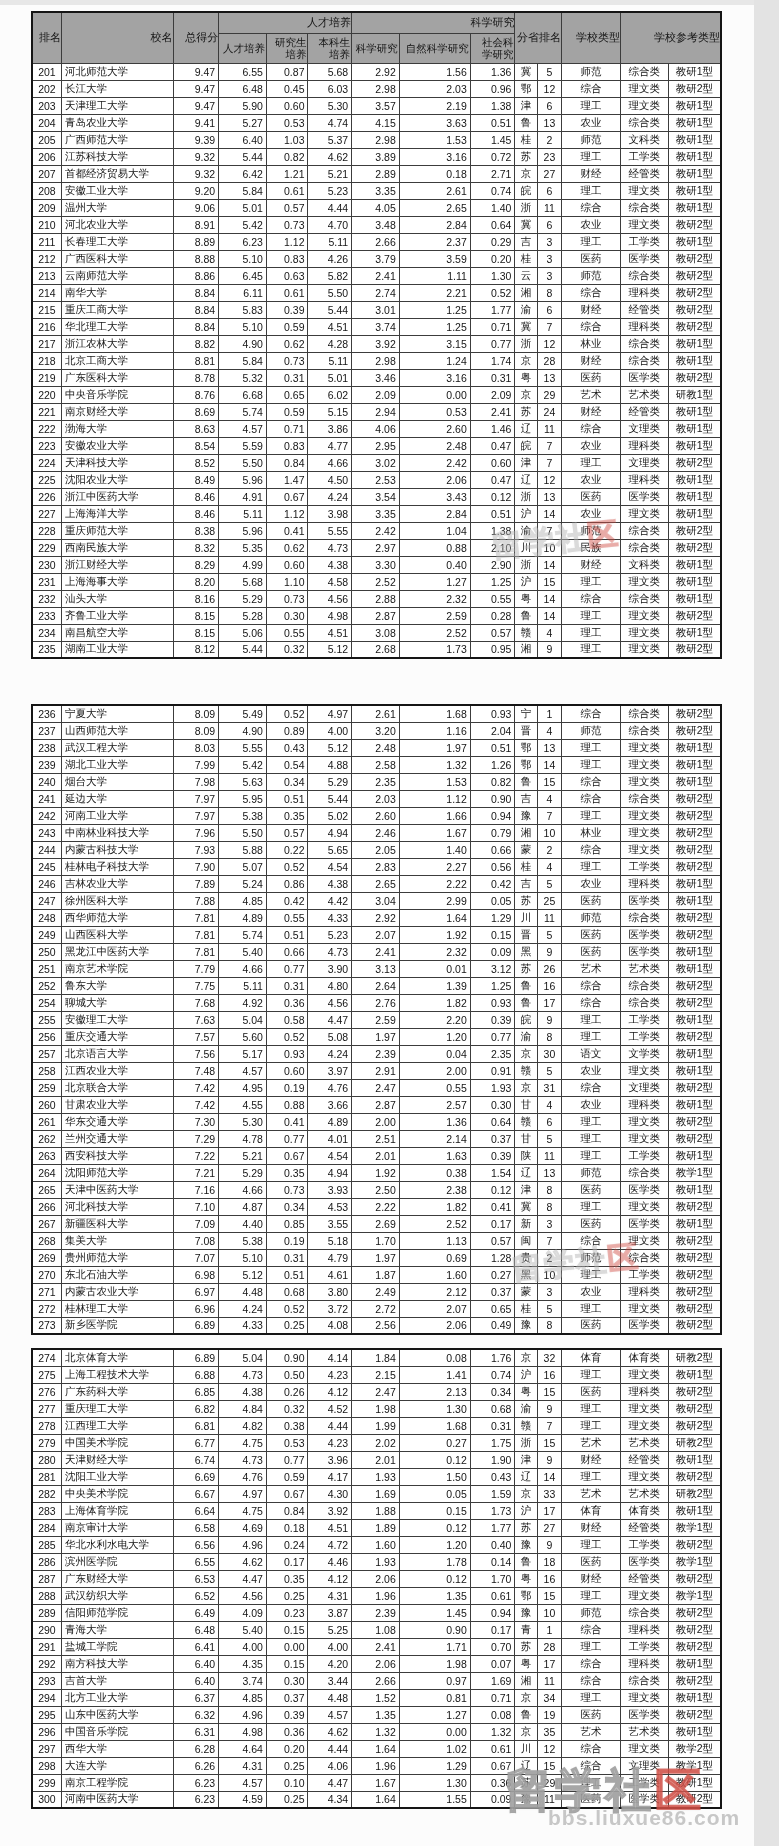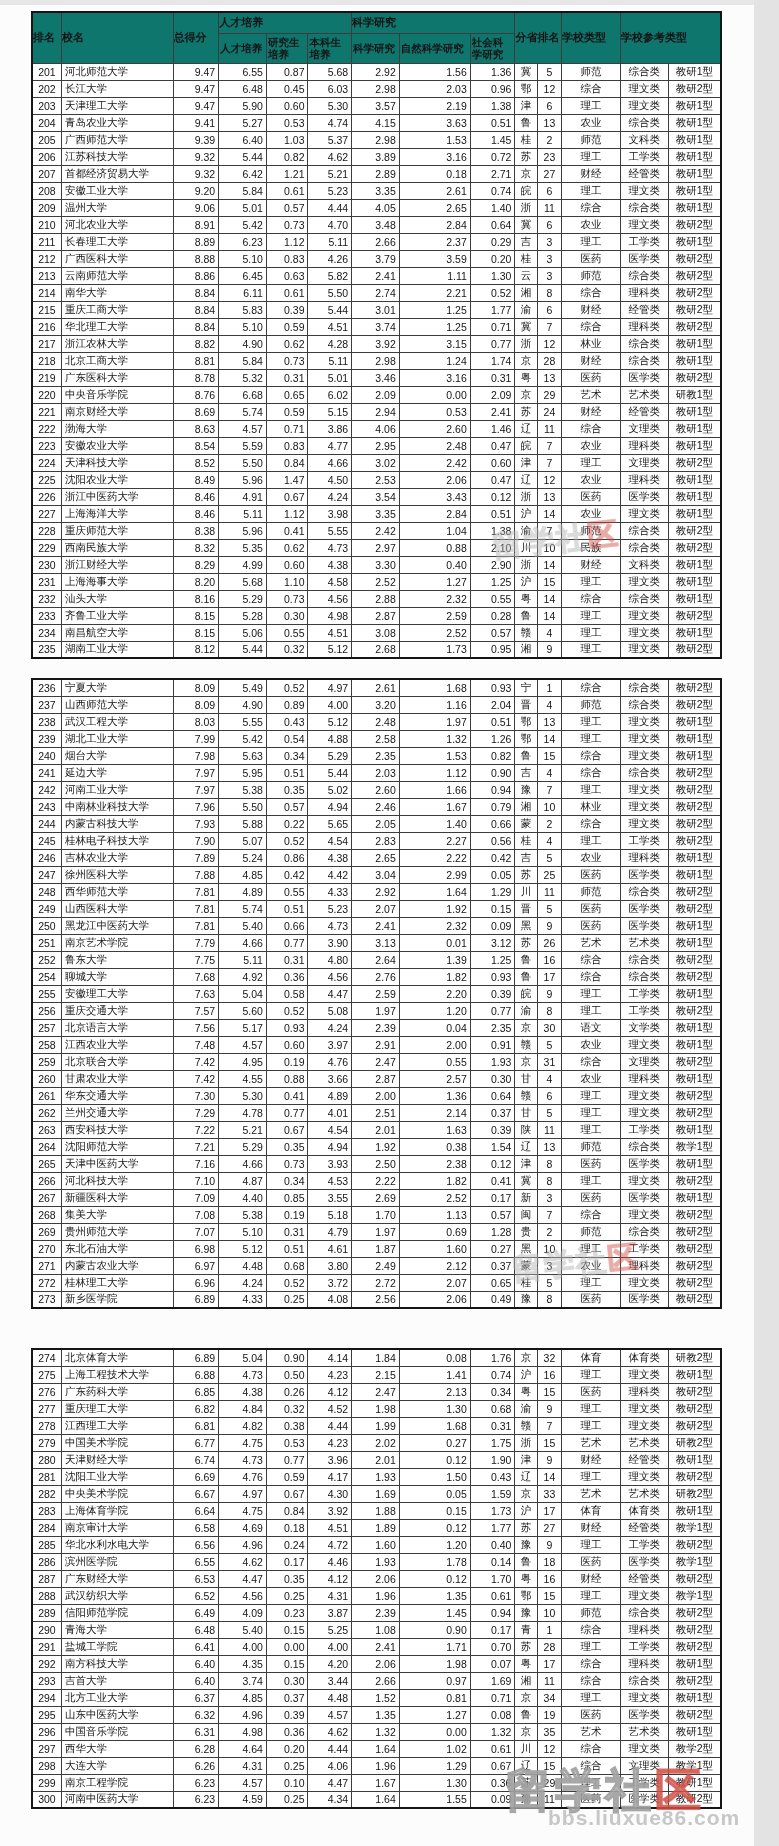--- a/index.html
+++ b/index.html
@@ -3,24 +3,24 @@
 <meta charset="utf-8">
 <style>
   * { margin:0; padding:0; box-sizing:border-box; }
   html,body { background:#f2f2f2; font-family:"Liberation Sans","DejaVu Sans",sans-serif; }
   .sheet { position:relative; width:779px; height:1846px; background:#fcfcfc; overflow:hidden; }
   .edge-top { position:absolute; left:0; top:0; width:779px; height:5px; background:#e7e7e7; }
   .edge-right { position:absolute; right:0; top:0; width:25px; height:1846px; background:#e3e3e3; }
 
   table.rank { position:absolute; left:31px; width:691px; border-collapse:collapse;
                table-layout:fixed; background:#fff; border:2px solid #151515; }
-  #t1 { top:11px; } #t2 { top:678px; } #t3 { top:1348px; }
+  #t1 { top:11px; } #t2 { top:704px; } #t3 { top:1348px; }
 
   th, td { border:1px solid #3c3c3c; color:#141414; overflow:hidden; }
-  thead th { font-weight:bold; background:#0f766e; text-align:left; }
+  thead th { font-weight:normal; background:#a3a3a3; text-align:right; }
   tr.group th { height:21px; font-size:11px; }
   tr.sub th { height:30px; font-size:10.5px; line-height:1.15; white-space:normal; padding:0 1px; }
   th.wrap { white-space:normal; line-height:1.15;margin-left:11px; }
 
   td { height:17px; font-size:10.5px; white-space:nowrap; padding:0 3px; }
   td.c0 { text-align:center; padding:0; }
   td.c1 { text-align:left; }
   td.c2, td.c3, td.c4, td.c5, td.c6, td.c7, td.c8 { text-align:right; }
   td.c9, td.c10 { text-align:center; padding:0; }
   td.c11, td.c12, td.c13 { text-align:center; padding:0 1px; }

